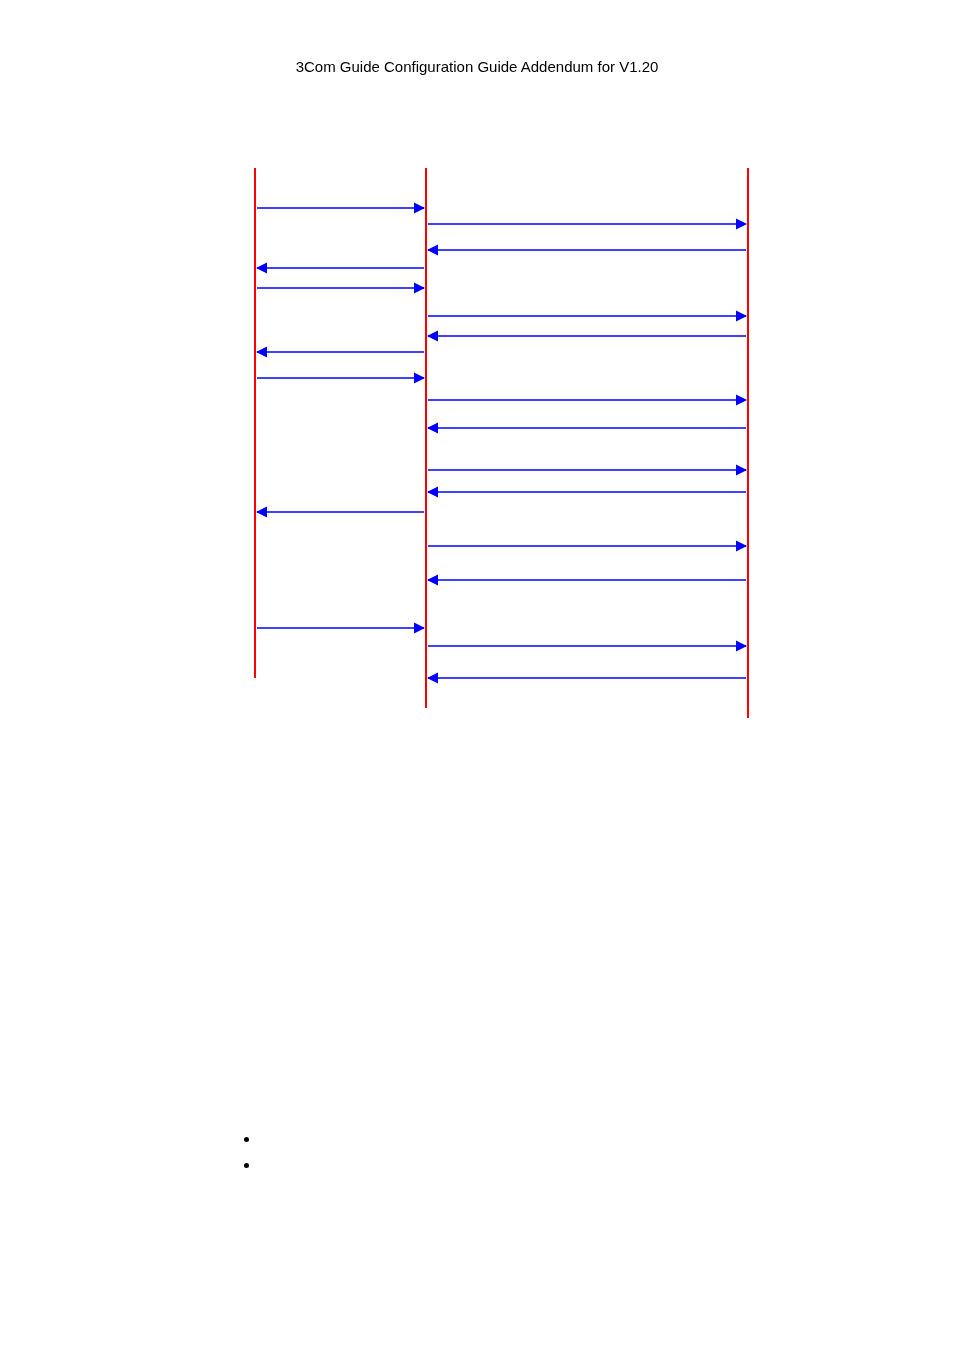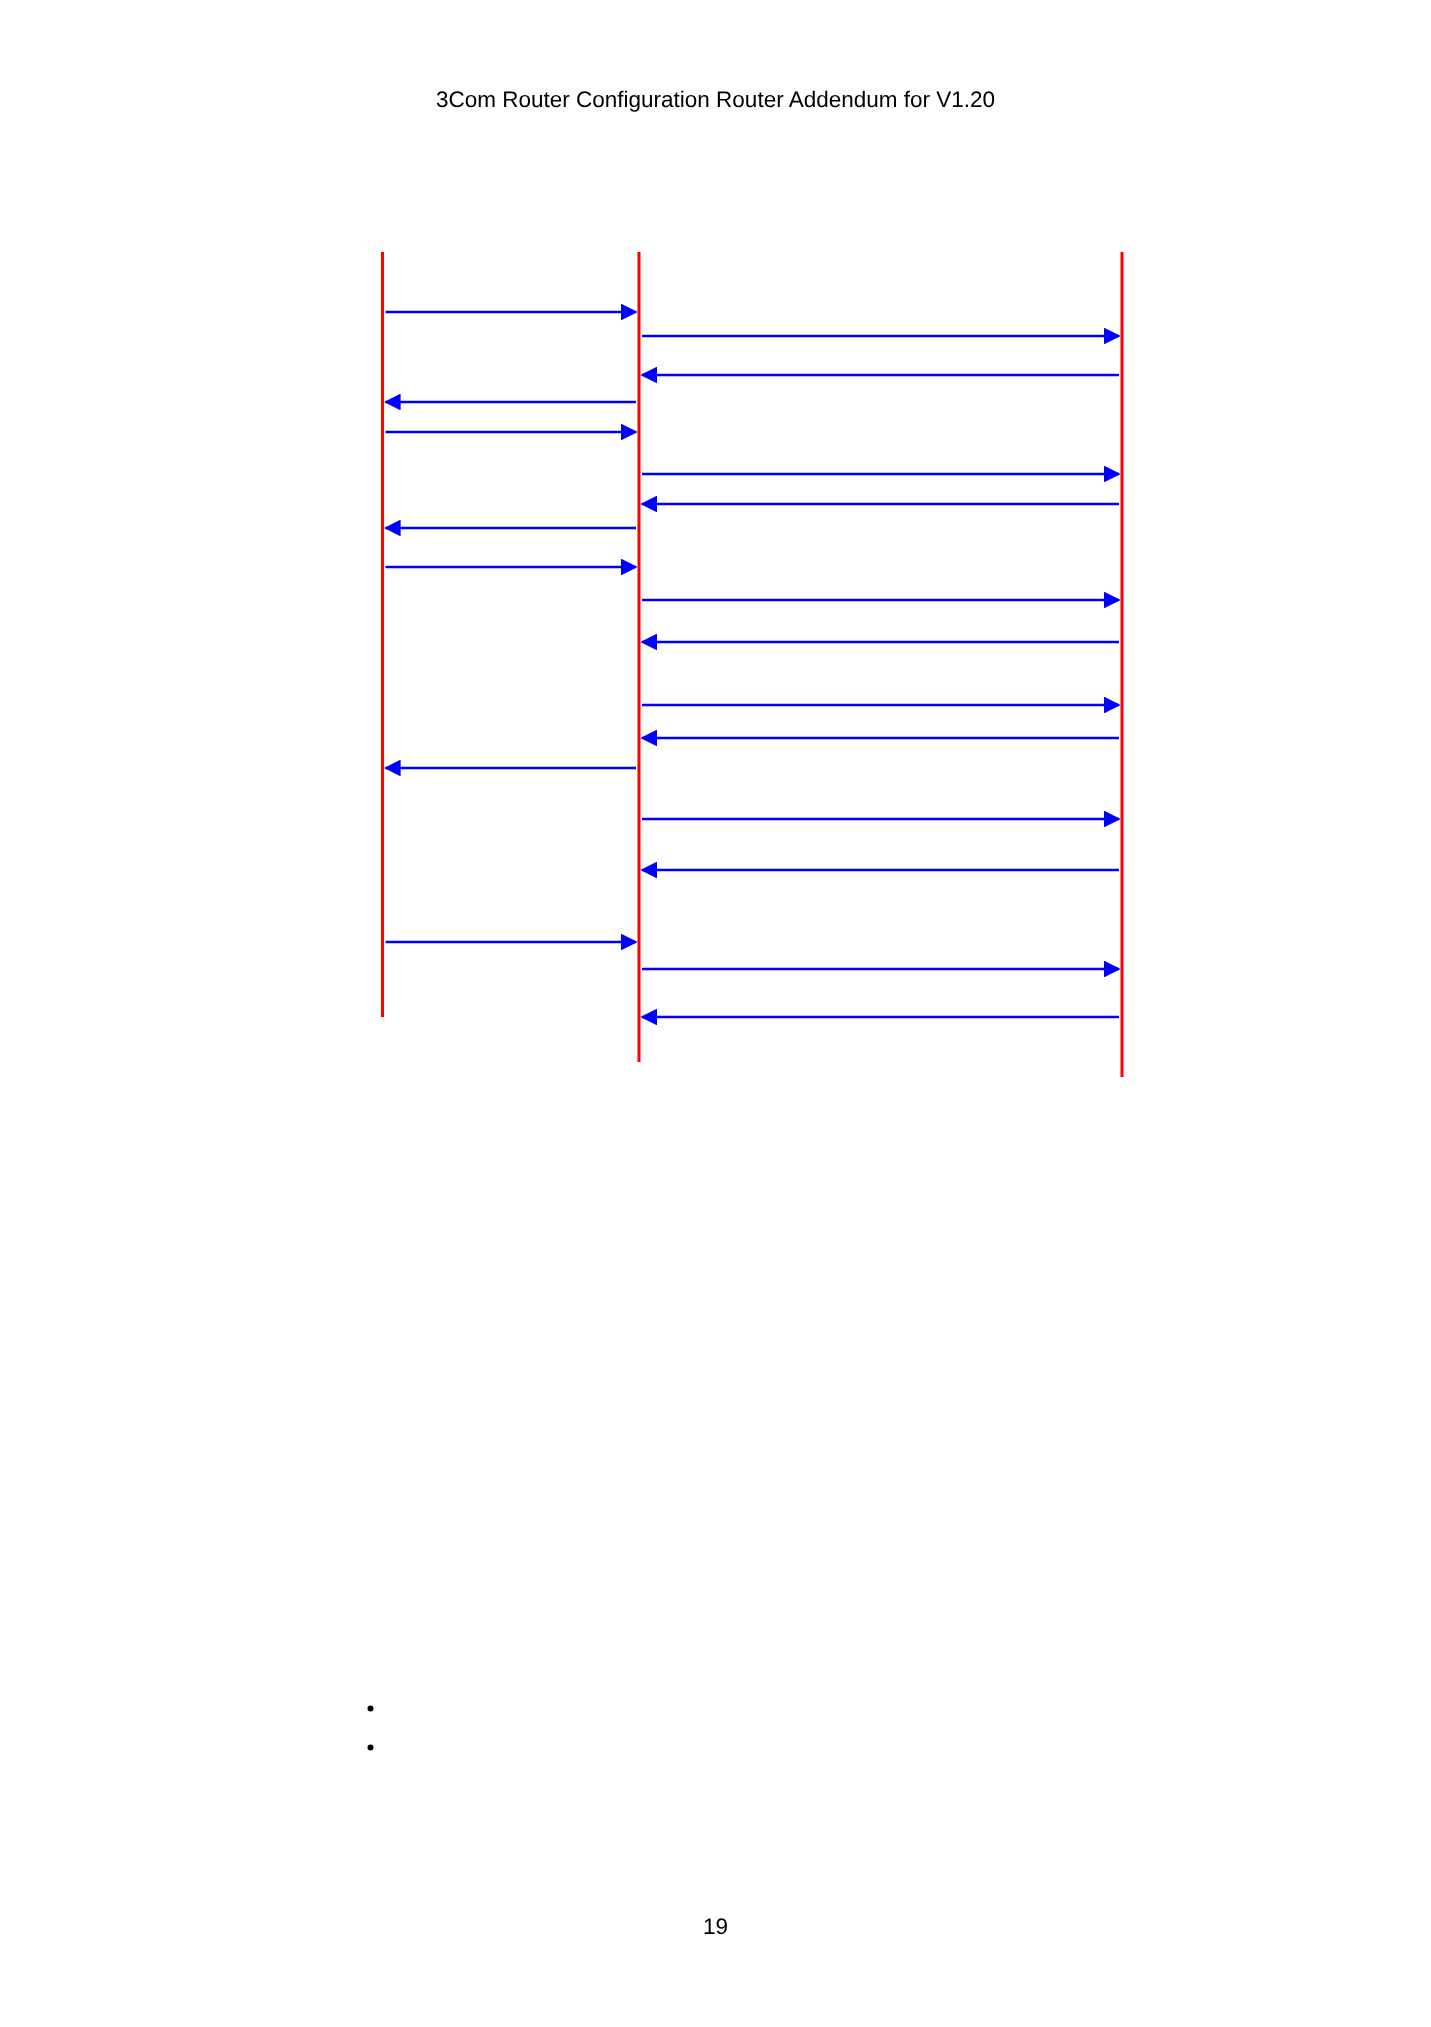--- a/index.html
+++ b/index.html
@@ -56,21 +56,21 @@
     text-align: center;
     font-size: 15px;
     color: #000;
   }
 </style>
 </head>
 <body>
 
 <div class="page">
 
-  <div class="header-text">3Com Router Configuration Router Addendum for V1.20</div>
+  <div class="header-text">3Com Guide Configuration Guide Addendum for V1.20</div>
 
   <div class="diagram">
     <svg viewBox="0 0 501 550">
       <defs>
         <marker id="arrR" viewBox="0 0 10 10" refX="9" refY="5" markerWidth="7" markerHeight="7" orient="auto-start-reverse">
           <path d="M 0 0 L 10 5 L 0 10 z" fill="#0000ff"></path>
         </marker>
       </defs>
 
       <line x1="4" y1="0" x2="4" y2="510" stroke="#ff0000" stroke-width="2"></line>
@@ -102,15 +102,14 @@
       <line x1="177" y1="478" x2="495" y2="478" stroke="#0000ff" stroke-width="1.6" marker-end="url(#arrR)"></line>
       <line x1="495" y1="510" x2="177" y2="510" stroke="#0000ff" stroke-width="1.6" marker-end="url(#arrR)"></line>
     </svg>
   </div>
 
   <ul class="bullets">
     <li></li>
     <li></li>
   </ul>
 
-  <div class="footer-num">19</div>
 
 </div>
 
 </body></html>

